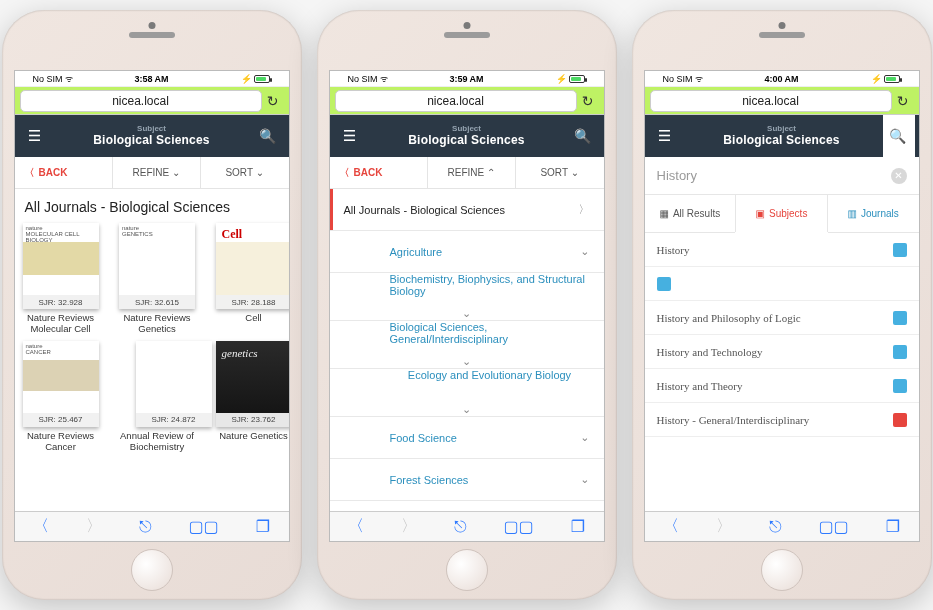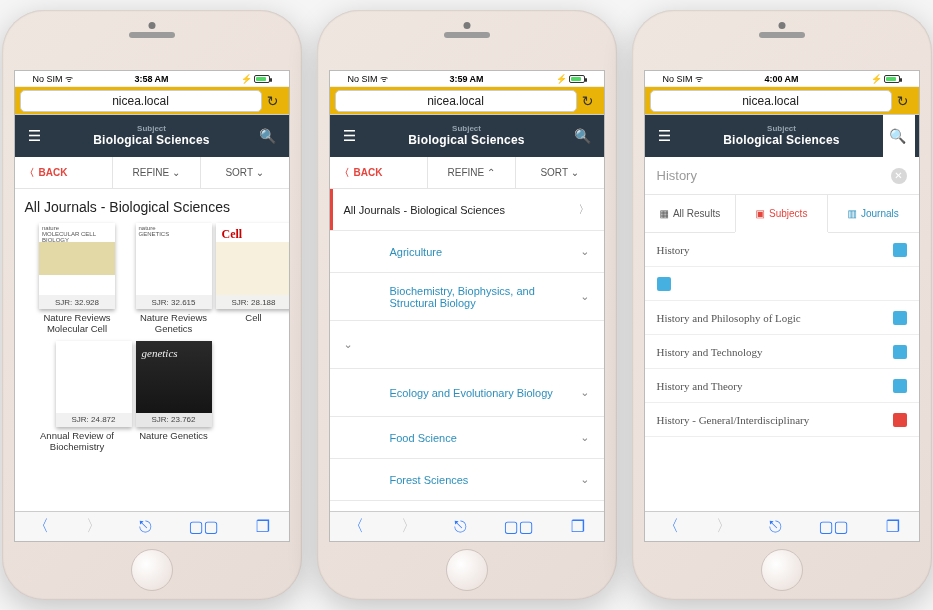--- a/index.html
+++ b/index.html
@@ -52,21 +52,21 @@
     border-bottom:1px solid #eee;
   }
   .status-bar .sb-left {flex:1;}
   .status-bar .sb-center {flex:1; text-align:center; font-weight:600;}
   .status-bar .sb-right {flex:1; text-align:right; letter-spacing:-.5px;}
   .battery { display:inline-block; width:16px; height:8px; border:1px solid #333; border-radius:2px; position:relative; margin-left:2px; vertical-align:middle;}
   .battery::after{content:"";position:absolute;right:-3px;top:2px;width:2px;height:4px;background:#333;border-radius:1px;}
   .battery .fill{position:absolute;left:1px;top:1px;bottom:1px;width:70%;background:#4cd964;border-radius:1px;}
   .lightning{color:#333;}
   .url-bar {
-    height:28px; background:#eab308; border-bottom:1px solid #ccc;
+    height:28px; background:#bef264; border-bottom:1px solid #ccc;
     display:flex; align-items:center; padding:3px 5px; 
   }
   .url-field {
     flex:1; height:22px; background:#fff; border:1px solid #ccc; border-radius:5px;
     display:flex; align-items:center; justify-content:center;
     font-size:12px; color:#222;
   }
   .url-refresh {width:22px; text-align:center; font-size:14px; color:#333;}
   .app-header {
     background:#2b3845; color:#fff; height:42px;
@@ -90,21 +90,21 @@
   .cover {width:76px; height:86px; position:relative; box-shadow:0 2px 4px rgba(0,0,0,.3);}
   .sjr {position:absolute; left:0; bottom:0; right:0; height:14px; background:rgba(240,240,240,.96); font-size:8px; color:#444; display:flex; align-items:center; justify-content:center;}
   .jname {font-size:9.5px; color:#333; text-align:center; margin-top:4px; line-height:1.15; padding:0 2px;}
   
   .accent-bar {position:absolute; left:0; top:0; bottom:0; width:3px;}
   .cat-row {height:42px; display:flex; align-items:center; padding:0 14px; border-bottom:1px solid #e8e8e8; position:relative;}
   .cat-row .label {flex:1; font-size:11px;}
   .cat-row .chev {color:#888; font-size:11px;}
   .cat-row.first .label{color:#222; font-weight:500;}
   .cat-row.sub .label{color:#2b8fbd;margin-left:46px;}
-  .cat-row.tall{height:48px;}
+  .cat-row.tall{height:48px;flex-direction:column;}
   
   .search-field {height:38px; display:flex; align-items:center; padding:0 12px; border-bottom:1px solid #e6e6e6;}
   .search-field .txt{flex:1; color:#9a9a9a; font-size:13px;}
   .clear-btn {width:16px;height:16px;border-radius:50%;background:#d8d8d8;color:#fff;display:flex;align-items:center;justify-content:center;font-size:10px;}
   .seg-tabs {height:38px; display:flex; border-bottom:1px solid #e6e6e6;}
   .seg-tabs > div {flex:1; display:flex; align-items:center; justify-content:center; gap:4px; font-size:10px;}
   .seg-tabs .all {color:#555;}
   .seg-tabs .subj {color:#e6453d; border-left:1px solid #e6e6e6; border-right:1px solid #e6e6e6; background:#fff; box-shadow:0 2px 0 #fff, inset 0 -1px 0 #fff;}
   .seg-tabs .jour {color:#2b8fbd;}
   .res-row {height:34px; display:flex; align-items:center; padding:0 12px; border-bottom:1px solid #eee;}
@@ -177,20 +177,27 @@
             </div>
             <div class="jname">Nature Reviews Genetics</div>
           </div>
           <div class="jcard">
             <div class="cover cv3">
               <div class="sjr">SJR: 28.188</div>
             </div>
             <div class="jname">Cell</div>
           </div>
           <div class="jcard">
+            <div class="cover cv4">
+              <span class="top-lbl">nature<br>CANCER</span>
+              <div class="sjr">SJR: 25.467</div>
+            </div>
+            <div class="jname">Nature Reviews Cancer</div>
+          </div>
+          <div class="jcard">
             <div class="cover cv5">
               <div class="sjr">SJR: 24.872</div>
             </div>
             <div class="jname">Annual Review of Biochemistry</div>
           </div>
           <div class="jcard">
             <div class="cover cv6">
               <div class="sjr">SJR: 23.762</div>
             </div>
             <div class="jname">Nature Genetics</div>
@@ -249,20 +256,21 @@
       <div id="catlist">
           <div class="cat-row sub">
             <span class="label">Agriculture</span>
             <span class="chev">⌄</span>
           </div>
           <div class="cat-row sub tall">
             <span class="label">Biochemistry, Biophysics, and Structural Biology</span>
             <span class="chev">⌄</span>
           </div>
           <div class="cat-row sub tall">
+            <span class="label">Biological Sciences, General/Interdisciplinary</span>
             <span class="chev">⌄</span>
           </div>
           <div class="cat-row sub tall">
             <span class="label">Ecology and Evolutionary Biology</span>
             <span class="chev">⌄</span>
           </div>
           <div class="cat-row sub">
             <span class="label">Food Science</span>
             <span class="chev">⌄</span>
           </div>

